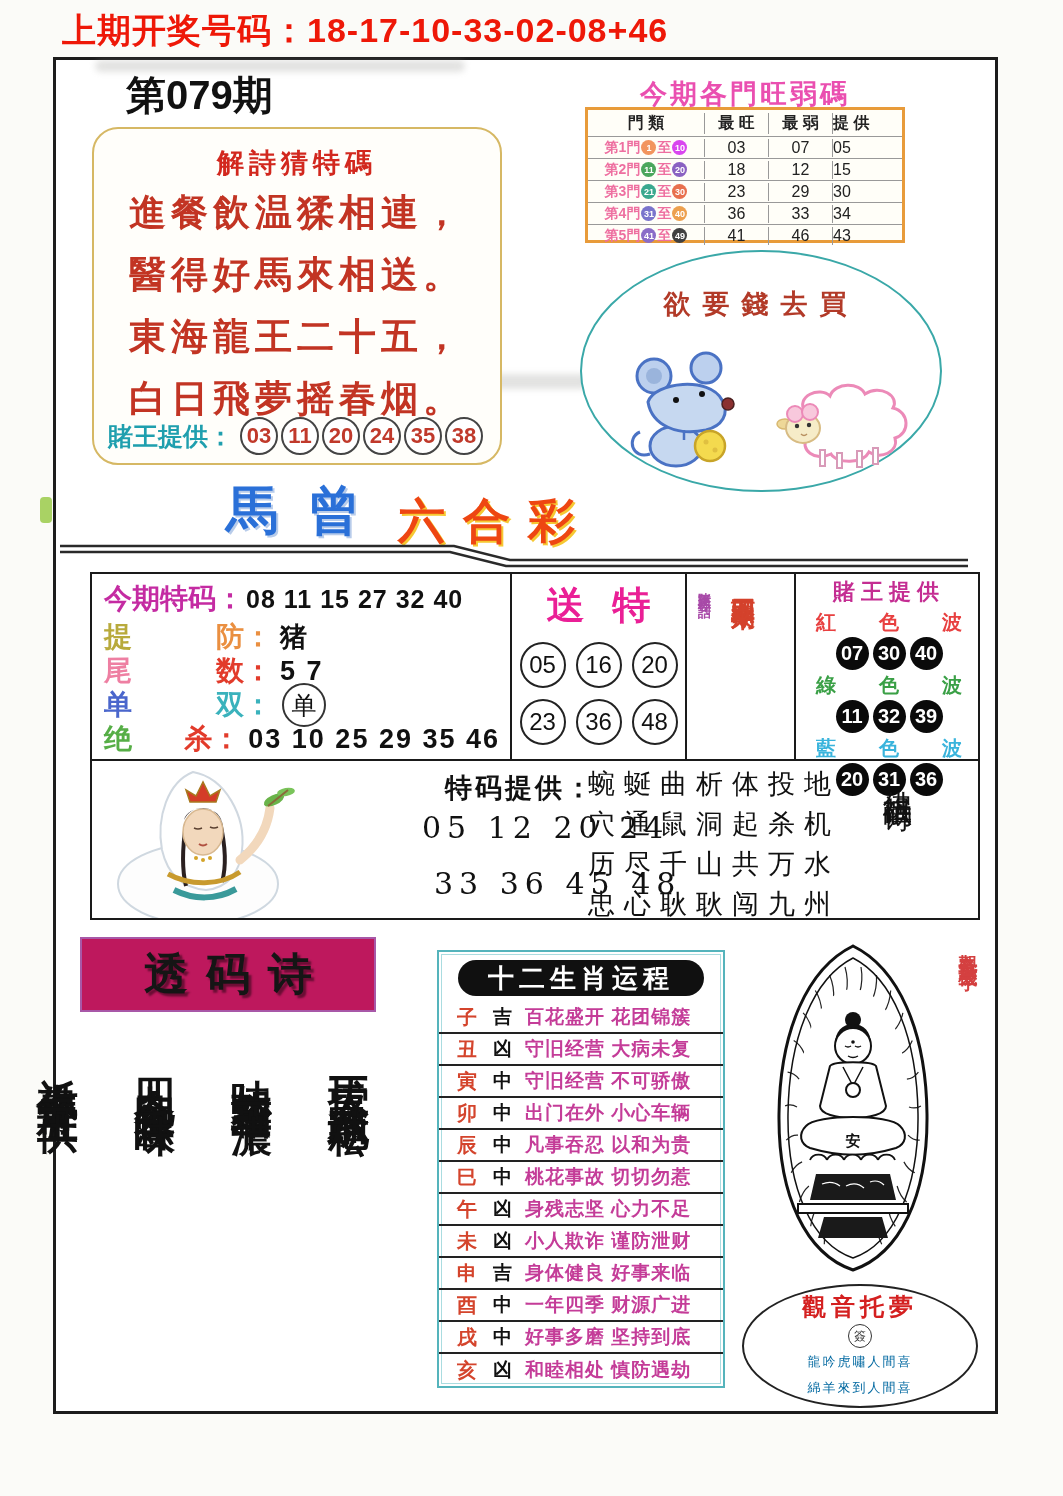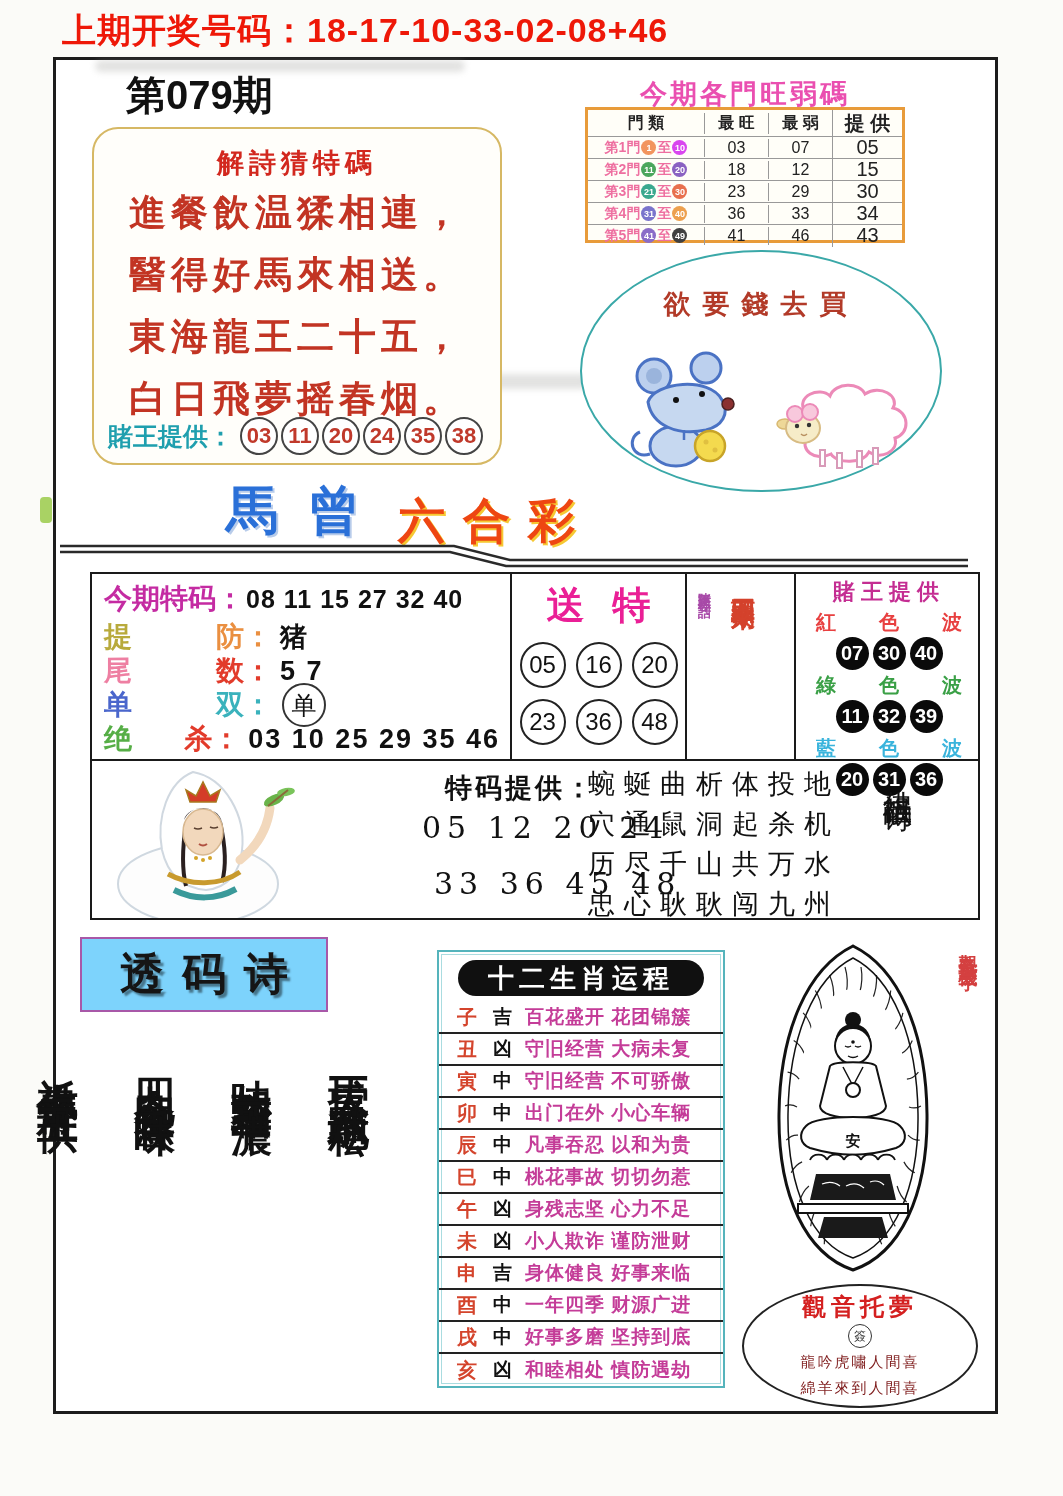--- a/index.html
+++ b/index.html
@@ -23,21 +23,21 @@
   .poem-provider .plabel { font-size:25px; font-weight:bold; color:#1f9fae; margin-right:4px; }
   .num-circle { display:inline-flex; align-items:center; justify-content:center; width:38px; height:38px; border:2px solid #444; border-radius:50%; font-size:22px; font-weight:bold; color:#c0392b; background:#fff; }
 
   
   .strength-title { left:585px; top:76px; width:320px; text-align:center; font-size:27px; font-weight:bold; color:#ea4fb0; letter-spacing:3px; }
   .strength-table { left:585px; top:107px; width:320px; height:136px; border:3px solid #e89b3a; background:#fffef8; }
   .t-row { display:flex; align-items:center; height:22px; border-top:1px solid #999; }
   .t-row.head { height:26px; border-top:none; font-size:16px; font-weight:bold; color:#222; }
   .t-c1 { width:116px; display:flex; align-items:center; justify-content:center; gap:1px; }
   .t-c2, .t-c3 { width:64px; text-align:center; border-left:1px solid #999; font-size:16px; color:#222; }
-  .t-c4 { flex:1; text-align:center; border-left:1px solid #999; font-size:20px; color:#222; }
+  .t-c4 { flex:1; border-left:1px solid #999; font-size:16px; color:#222; }
   .t-row .gate { font-size:14px; font-weight:bold; color:#ee6fa0; }
   .mini-circle { display:inline-flex; align-items:center; justify-content:center; width:15px; height:15px; border-radius:50%; font-size:9px; font-weight:bold; color:#fff; }
 
   
   .money-oval { left:580px; top:250px; width:362px; height:242px; border:2px solid #3aa8a8; border-radius:50%; background:#fff; }
   .money-text { position:absolute; top:34px; width:100%; text-align:center; font-size:27px; font-weight:bold; color:#b23a28; letter-spacing:12px; }
 
   
   .b-club { left:226px; top:476px; font-size:52px; font-weight:bold; color:#2a70d8; letter-spacing:30px; font-family:"DejaVu Serif", serif; text-shadow:2px 2px 0 #b8ccea; white-space:nowrap; }
   .b-lottery { left:398px; top:490px; font-size:47px; font-weight:bold; color:#ee4612; letter-spacing:18px; font-family:"DejaVu Serif", serif; text-shadow:2px 2px 0 #f6c832; white-space:nowrap; }
@@ -72,40 +72,40 @@
   .wave-balls { display:flex; justify-content:center; gap:4px; margin-top:1px; }
   .black-ball { display:inline-flex; align-items:center; justify-content:center; width:33px; height:33px; border-radius:50%; background:#0a0a0a; color:#fff; font-size:20px; font-weight:bold; }
 
   .sp-label { position:absolute; left:353px; top:196px; font-size:27px; font-weight:bold; color:#111; letter-spacing:3px; }
   .sp-line { position:absolute; font-size:30px; color:#111; letter-spacing:6px; font-family:"DejaVu Serif", serif; }
   .fz-poem { position:absolute; left:496px; top:190px; }
   .fz-poem div { font-size:27px; color:#111; letter-spacing:9px; line-height:40px; font-family:"DejaVu Serif", serif; white-space:nowrap; }
   .fz-vert { position:absolute; left:786px; top:194px; writing-mode:vertical-rl; font-size:29px; color:#111; letter-spacing:3px; font-family:"DejaVu Serif", serif; }
 
   
-  .touma-box { left:80px; top:937px; width:248px; height:75px; border:2.5px solid #a858a8; display:flex; align-items:center; justify-content:center; background:#7dd3fc; }
+  .touma-box { left:80px; top:937px; width:296px; height:75px; border:2.5px solid #a858a8; display:flex; align-items:center; justify-content:center; background:#be185d; }
   .touma-box span { font-size:44px; font-weight:bold; color:#151515; letter-spacing:18px; padding-left:18px; font-family:"DejaVu Serif", serif; text-shadow:3px 3px 2px rgba(0,0,0,.45); }
   .vpoem { left:68px; top:1046px; width:330px; height:352px; writing-mode:vertical-rl; display:flex; flex-direction:column; }
   .vpoem > div { font-size:41px; color:#111; letter-spacing:6px; margin:0 21px; font-family:"DejaVu Serif", serif; font-weight:bold; }
 
   
   .zodiac-box { left:437px; top:950px; width:288px; height:438px; border:2px solid #55b4bc; background:#fff; box-shadow:inset 0 0 0 2px #fff, inset 0 0 0 3px #aadce0; }
   .z-pill { width:246px; height:36px; margin:8px auto 6px auto; background:#101010; border-radius:18px; color:#fff; font-size:26px; font-weight:bold; letter-spacing:5px; text-align:center; line-height:36px; }
   .z-row { display:flex; align-items:center; height:32px; padding-left:18px; border-bottom:2px solid #222; }
   .z-row:last-child { border-bottom:none; }
   .z-z { font-size:20px; font-weight:bold; color:#d4442c; font-family:"DejaVu Serif", serif; }
   .z-l { font-size:19px; color:#111; margin-left:16px; font-weight:bold; }
   .z-t { font-size:19px; font-weight:bold; color:#c43c98; margin-left:13px; letter-spacing:1px; white-space:nowrap; }
 
   
   .side-vert { left:956px; top:938px; writing-mode:vertical-rl; font-size:19px; font-weight:bold; color:#d44040; letter-spacing:3px; font-family:"DejaVu Serif", serif; }
   .dream-oval { left:742px; top:1284px; width:236px; height:124px; border:2px solid #222; border-radius:50%; background:#fff; display:flex; flex-direction:column; align-items:center; justify-content:center; gap:1px; }
   .dream-title { font-size:24px; font-weight:bold; color:#d42020; letter-spacing:5px; }
   .dream-seal { width:24px; height:24px; border:1.5px solid #333; border-radius:50%; display:flex; align-items:center; justify-content:center; font-size:12px; color:#333; }
-  .dream-lines div { font-size:15px; color:#7f1d1d; letter-spacing:2px; line-height:26px; text-align:center; font-family:"DejaVu Serif", serif; }
+  .dream-lines div { font-size:13px; color:#0369a1; letter-spacing:2px; line-height:26px; text-align:center; font-family:"DejaVu Serif", serif; }
 </style>
 </head>
 <body>
 
 <div class="page">
 
   <div class="abs topline">
     <span>上期开奖号码：</span><span>18-17-10-33-02-08+46</span>
   </div>
 

